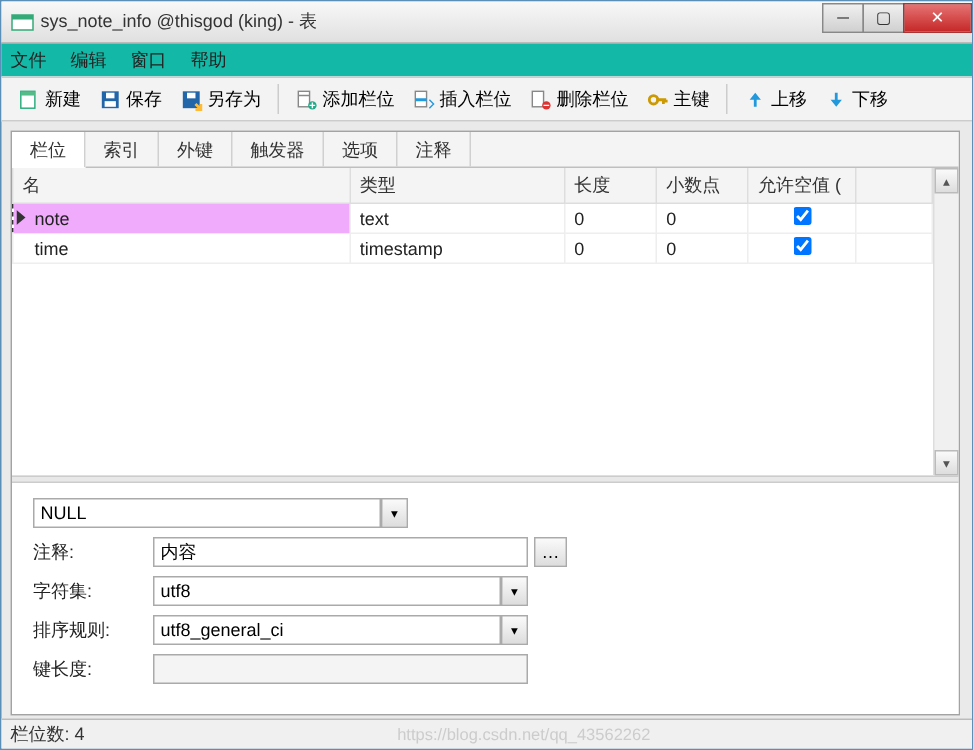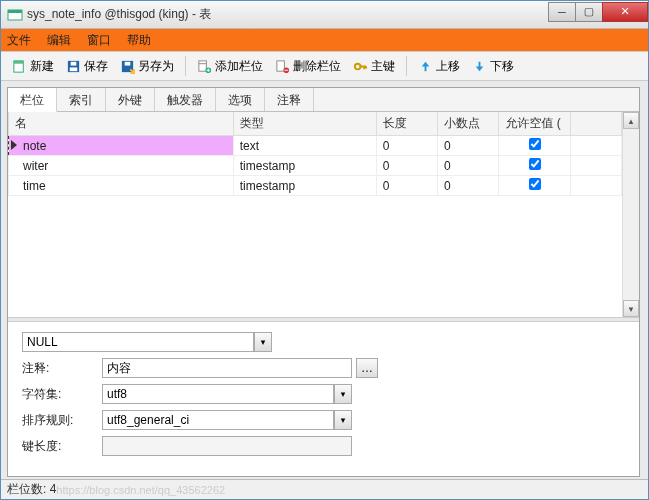--- a/index.html
+++ b/index.html
@@ -4,21 +4,21 @@
 <style>
   * { box-sizing: border-box; margin: 0; padding: 0; font-family: "Microsoft YaHei", "Segoe UI", Tahoma, sans-serif; font-size: 12px; }
   body { background: #fff; }
   .window { width: 649px; height: 500px; background: #eaeaea; border: 1px solid #5a8fb8; display: flex; flex-direction: column; }
   .titlebar { height: 28px; background: linear-gradient(#f8f8f8, #e0e0e0); display: flex; align-items: center; padding: 0 0 0 6px; border-bottom: 1px solid #bbb; }
   .titlebar .icon { width: 16px; height: 16px; margin-right: 4px; }
   .titlebar .title { flex: 1; color: #333; }
   .win-btns { display: flex; height: 20px; margin-top: -6px; }
   .win-btn { width: 28px; height: 20px; border: 1px solid #888; background: linear-gradient(#f0f0f0,#d0d0d0); display: flex; align-items: center; justify-content: center; font-size: 11px; color: #333; margin-left: -1px; }
   .win-btn.close { width: 46px; background: linear-gradient(#e57373,#c62828); color: #fff; border-color: #a33; }
-  .menubar { height: 22px; display: flex; align-items: center; padding: 0 6px; gap: 16px; color: #222; background: #f97316; }
+  .menubar { height: 22px; display: flex; align-items: center; padding: 0 6px; gap: 16px; color: #222; background: #14b8a6; }
   .menubar span { cursor: default; }
   .toolbar { height: 30px; display: flex; align-items: center; padding: 4px 6px; background: #f3f3f3; border-top: 1px solid #ccc; border-bottom: 1px solid #ccc; gap: 2px; }
   .tbtn { display: inline-flex; align-items: center; gap: 3px; padding: 2px 5px; cursor: default; }
   .tbtn .ico { width: 15px; height: 15px; display: inline-block; }
   .sep { width: 1px; height: 20px; background: #ccc; margin: 0 4px; }
   .content { flex: 1; margin: 6px 8px 2px 6px; background: #fff; border: 1px solid #a3a3a3; display: flex; flex-direction: column; }
   .tabs { display: flex; height: 24px; background: #f4f4f4; border-bottom: 1px solid #bfbfbf; }
   .tab { padding: 4px 12px; border-right: 1px solid #d0d0d0; color: #333; cursor: default; }
   .tab.active { background: #fff; border-bottom: 1px solid #fff; margin-bottom: -1px; font-weight: 400; }
   .grid-wrap { position: relative; flex: 0 0 205px; display: flex; }
@@ -39,21 +39,21 @@
   .drow { display: flex; align-items: center; margin-bottom: 6px; }
   .drow .lbl { width: 80px; color: #222; }
   .drow .fld { flex: 0 0 250px; justify-content: space-between; }
   .drow input[type=text], .drow select { width: 100%; height: 20px; border: 1px solid #aaa; padding: 0 4px; background: #fff; font-size: 12px; }
   .drow input.ro { background: #f4f4f4; color: #888; }
   .combo { display: flex; }
   .combo input { flex: 1; border-right: none; }
   .combo .arrow { width: 18px; height: 20px; border: 1px solid #aaa; background: linear-gradient(#fafafa,#ddd); display: flex; align-items: center; justify-content: center; font-size: 9px; }
   .ellips-btn { width: 22px; height: 20px; margin-left: 4px; border: 1px solid #aaa; background: linear-gradient(#fafafa,#ddd); display: flex; align-items: center; justify-content: center; }
   .statusbar { height: 20px; border-top: 1px solid #bbb; background: #f0f0f0; display: flex; align-items: center; padding: 0 6px; color: #333; }
-  .statusbar .watermark { flex:1; text-align:left; color:#ccc; font-size:11px; }
+  .statusbar .watermark { flex:1; text-align:center; color:#ccc; font-size:11px; }
 </style>
 </head>
 <body>
 
 <div class="window">
 
   <div class="titlebar">
     <svg class="icon" viewBox="0 0 16 16">
         <rect x="1" y="3" width="14" height="10" fill="#fff" stroke="#3a7"></rect>
         <rect x="1" y="3" width="14" height="3" fill="#3a7"></rect>
@@ -99,20 +99,28 @@
       </span>
     <span class="sep"></span>
     <span class="tbtn">
         <svg class="ico" viewBox="0 0 16 16">
           <rect x="2" y="2" width="8" height="11" fill="#fff" stroke="#888"></rect>
           <line x1="2" y1="5" x2="10" y2="5" stroke="#888"></line>
           <circle cx="12" cy="12" r="3" fill="#2a8"></circle>
           <path d="M12 10v4M10 12h4" stroke="#fff"></path>
         </svg>
         <span>添加栏位</span>
+      </span>
+    <span class="tbtn">
+        <svg class="ico" viewBox="0 0 16 16">
+          <rect x="2" y="2" width="8" height="11" fill="#fff" stroke="#888"></rect>
+          <line x1="2" y1="8" x2="10" y2="8" stroke="#29d" stroke-width="2"></line>
+          <path d="M12 8l3 3-3 3" stroke="#29d" fill="none"></path>
+        </svg>
+        <span>插入栏位</span>
       </span>
     <span class="tbtn">
         <svg class="ico" viewBox="0 0 16 16">
           <rect x="2" y="2" width="8" height="11" fill="#fff" stroke="#888"></rect>
           <circle cx="12" cy="12" r="3" fill="#d33"></circle>
           <line x1="10" y1="12" x2="14" y2="12" stroke="#fff"></line>
         </svg>
         <span>删除栏位</span>
       </span>
     <span class="tbtn">
@@ -165,28 +173,20 @@
                 <td style="position:relative;padding-left:14px" class="cell-sel"><svg class="row-ptr" width="8" height="10">
                     <path d="M0 0L6 5L0 10Z" fill="#333"></path>
                   </svg>note</td>
                 <td>text</td>
                 <td>0</td>
                 <td>0</td>
                 <td style="text-align:center"><input type="checkbox" class="chk" checked="" style=""></td>
                 <td></td>
               </tr>
               <tr>
-                <td style="position:relative;padding-left:14px" class="">witer</td>
-                <td>timestamp</td>
-                <td>0</td>
-                <td>0</td>
-                <td style="text-align:center"><input type="checkbox" class="chk" checked="" style=""></td>
-                <td></td>
-              </tr>
-              <tr>
                 <td style="position:relative;padding-left:14px" class="">time</td>
                 <td>timestamp</td>
                 <td>0</td>
                 <td>0</td>
                 <td style="text-align:center"><input type="checkbox" class="chk" checked="" style=""></td>
                 <td></td>
               </tr>
             </tbody>
         </table>
       </div>

